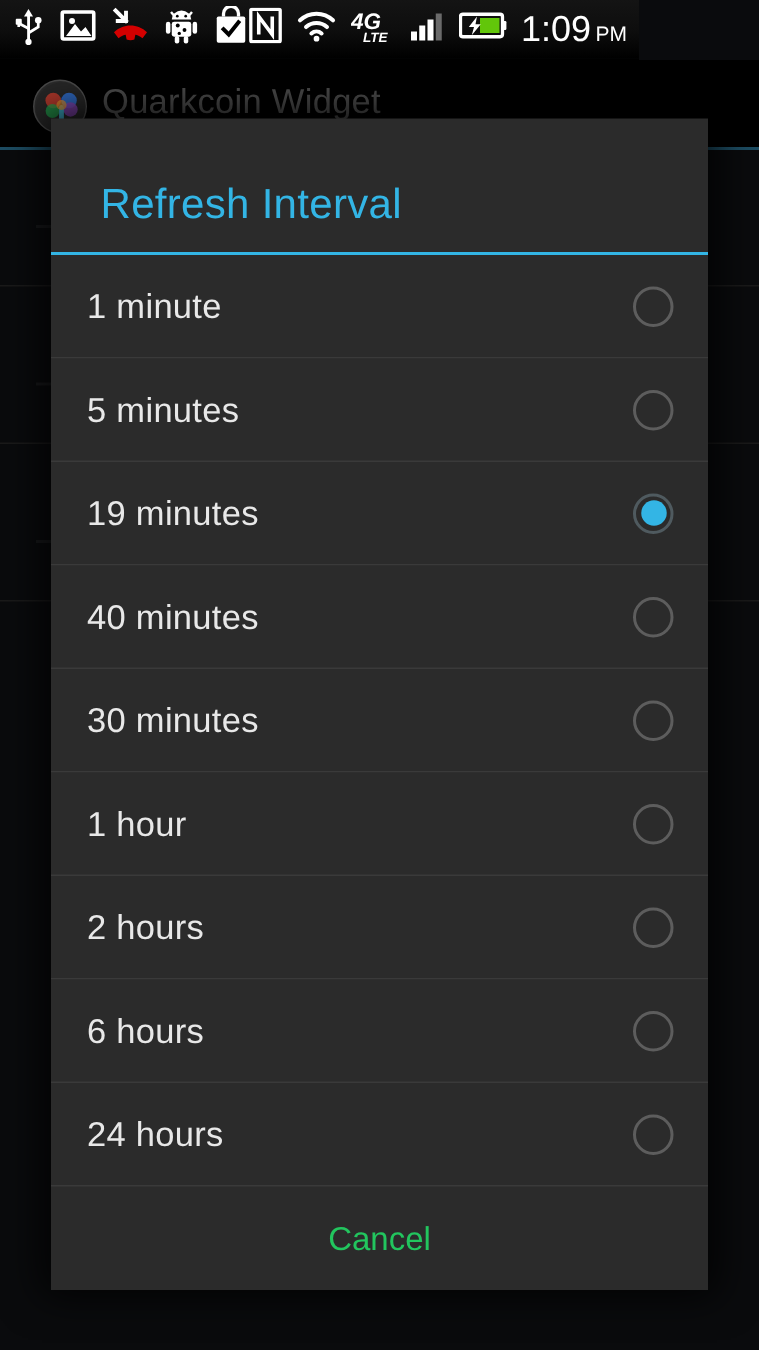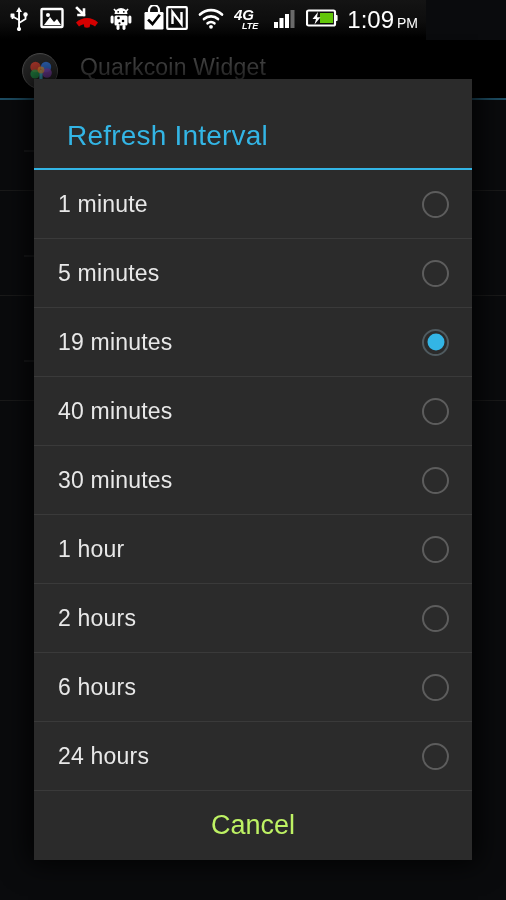--- a/index.html
+++ b/index.html
@@ -42,21 +42,21 @@
     border-bottom:2px solid #1d4d63;
   }
   #app-icon {
     position:absolute; left:22px; top:13px;
     width:36px; height:36px; border-radius:50%;
     background:#2a2a2a;
     border:1px solid #4a4a4a;
     overflow:hidden;
   }
   #ab-title {
-    position:absolute; left:80px; top:14px;
+    position:absolute; left:68px; top:14px;
     font-size:23px; color:#4a4a4a; letter-spacing:0.2px;text-align:right;
   }
   .bg-row {
     position:absolute; left:0; width:506px; height:1px;
     background:#1a1a1a;
   }
   .bg-row.r1 { top:150px; }
   .bg-row.r2 { top:255px; }
   .bg-row.r3 { top:360px; }
   .bg-block {
@@ -107,21 +107,21 @@
     content:""; position:absolute;
     left:50%; top:50%; transform:translate(-50%,-50%);
     width:17px; height:17px; border-radius:50%;
     background:#33b5e5;
   }
   #cancel-row {
     height:69px;
     display:flex; align-items:center; justify-content:center;
     background:#2b2b2b;
   }
-  #cancel-label { font-size:27px; color:#bef264; }
+  #cancel-label { font-size:22px; color:#22c55e; }
 </style>
 </head>
 <body>
 
 <div id="screen">
 
   <div id="bg-activity">
     <div id="actionbar">
       <div id="app-icon">
         <svg width="36" height="36" viewBox="0 0 36 36">

